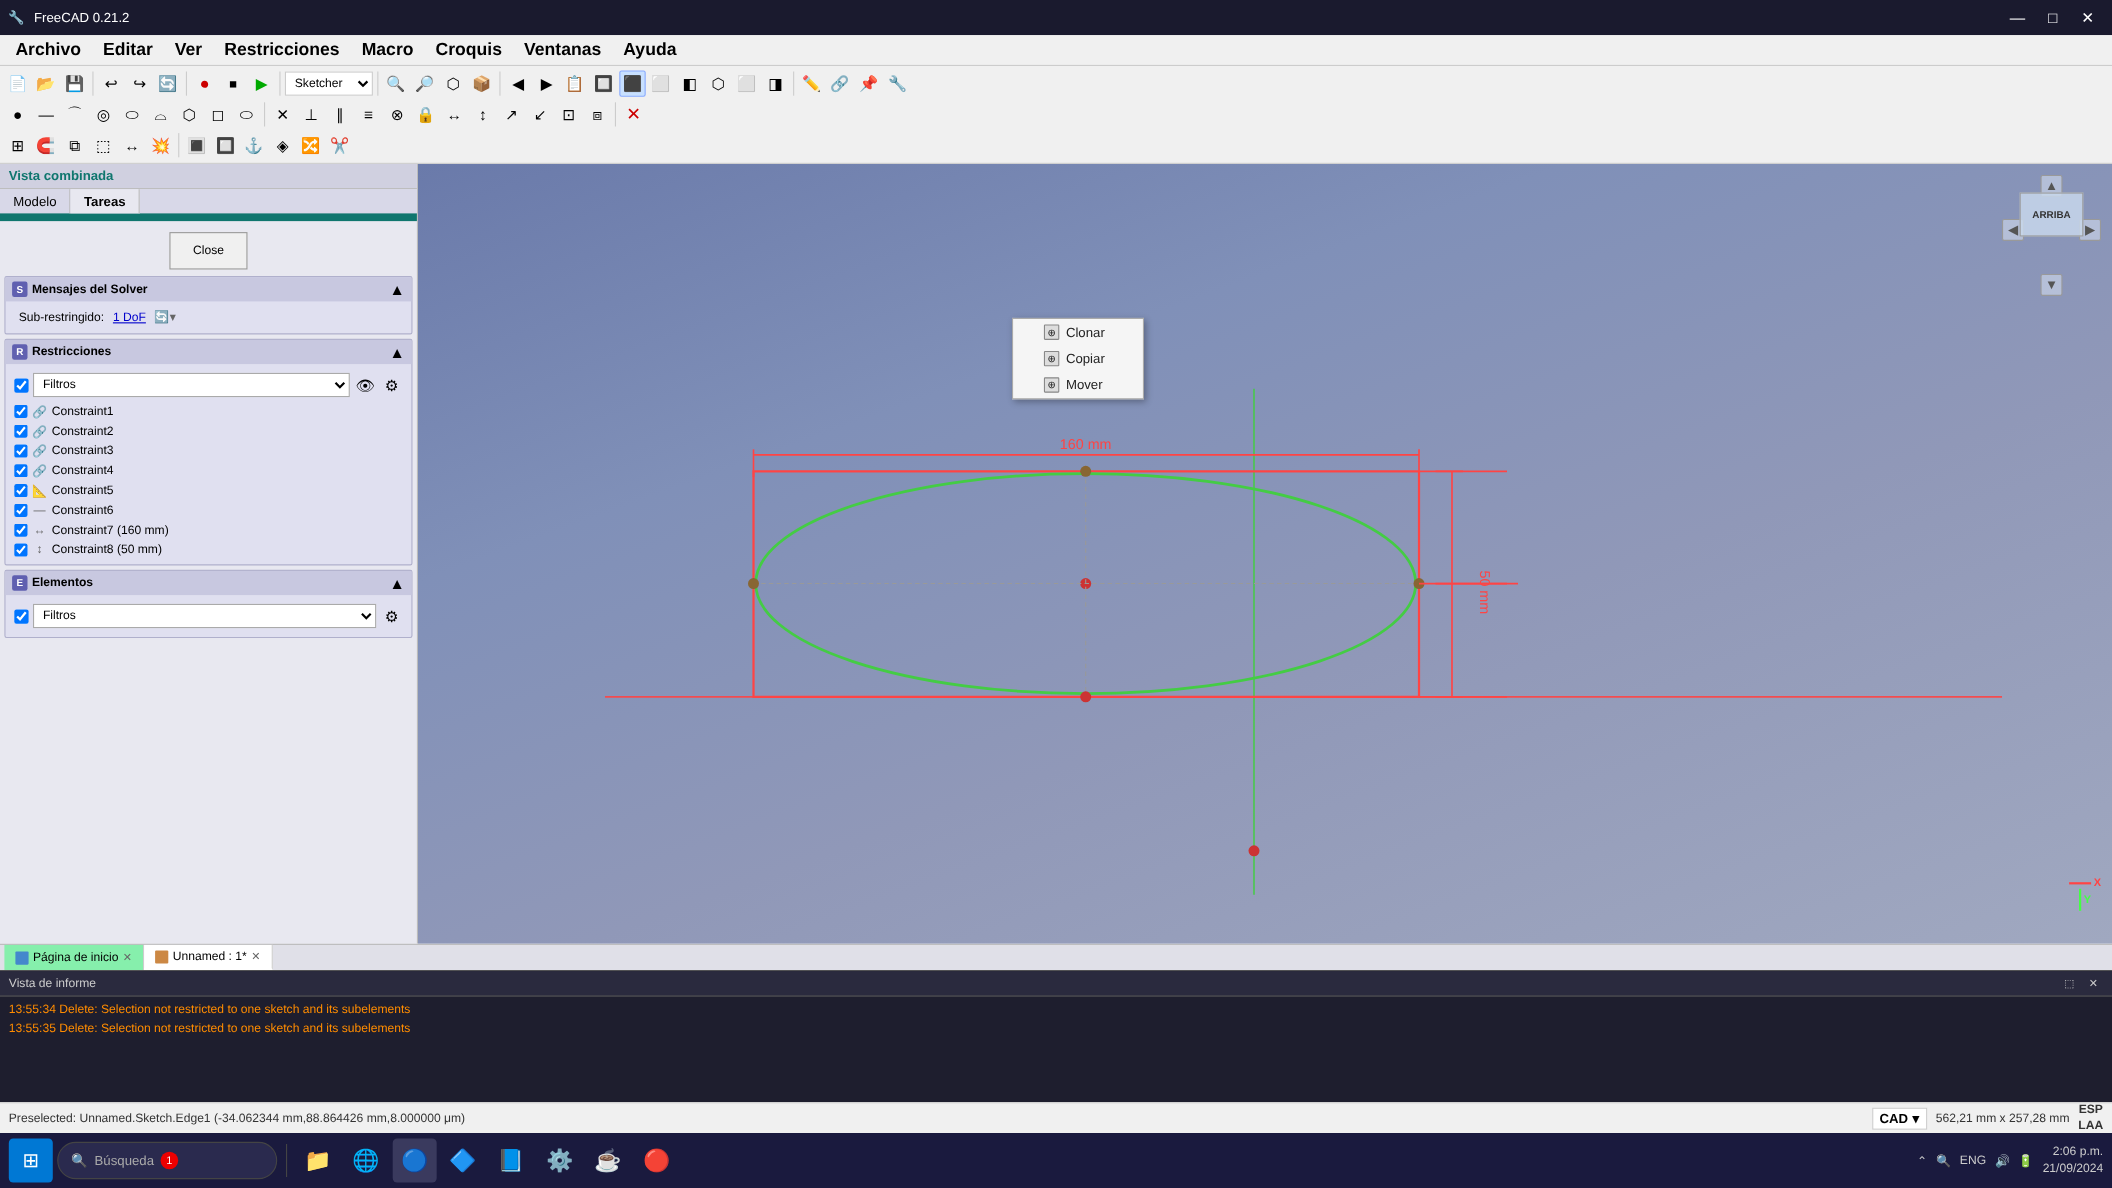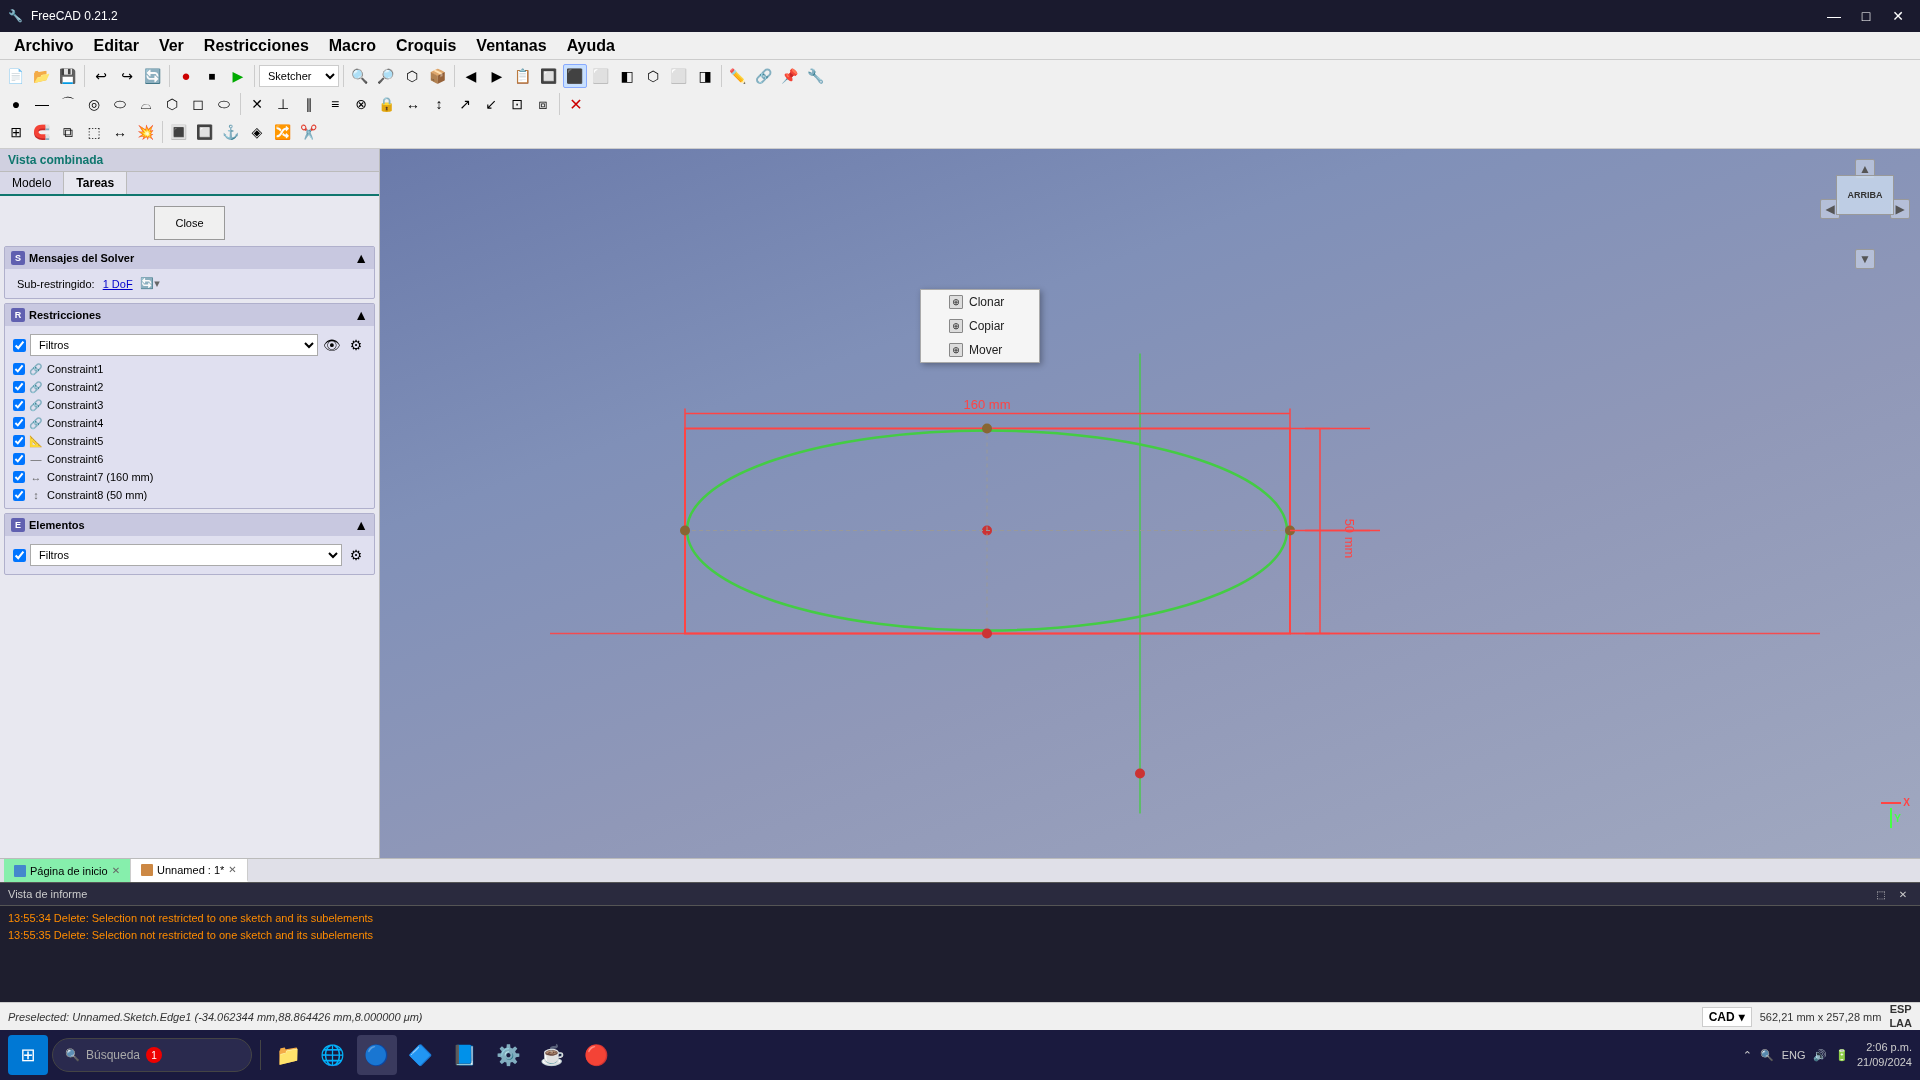--- a/index.html
+++ b/index.html
@@ -22,21 +22,21 @@
     .toolbar-btn { width: 24px; height: 24px; background: transparent; border: 1px solid transparent; cursor: pointer; display: flex; align-items: center; justify-content: center; font-size: 14px; border-radius: 2px; }
     .toolbar-separator { width: 1px; height: 22px; background: #ccc; margin: 0 2px; }
     .toolbar-dropdown { height: 22px; padding: 0 4px; border: 1px solid #ccc; background: #fff; font-size: 11px; cursor: pointer; min-width: 80px; }
 
     
     .main-area { display: flex; flex: 1; overflow: hidden; }
 
     
     .left-panel { width: 380px; background: #e8e8f0; border-right: 1px solid #bbb; display: flex; flex-direction: column; flex-shrink: 0; }
     .panel-header { background: #d0d0e0; padding: 4px 8px; font-size: 12px; font-weight: bold; color: #0f766e; border-bottom: 1px solid #bbb; display: flex; justify-content: space-between; align-items: center; }
-    .panel-tabs { display: flex; background: #d8d8e8; border-bottom: 2px solid #0f766e; }
+    .panel-tabs { display: flex; background: #d8d8e8; border-bottom: 7px solid #0f766e; }
     .panel-tab { padding: 4px 12px; cursor: pointer; font-size: 12px; border-right: 1px solid #bbb; }
     .panel-tab.active { background: #e8e8f0; font-weight: bold; }
     .panel-content { flex: 1; overflow-y: auto; padding: 4px; }
 
     
     .close-btn { padding: 10px 20px; background: #f0f0f0; border: 1px solid #999; cursor: pointer; font-size: 11px; margin: 6px auto; display: block; }
 
     
     .section { background: #e0e0f0; border: 1px solid #b0b0cc; margin-bottom: 4px; border-radius: 2px; }
     .section-header { background: #c8c8e0; padding: 3px 6px; font-size: 11px; font-weight: bold; display: flex; align-items: center; justify-content: space-between; cursor: pointer; }
@@ -82,21 +82,21 @@
 
     
     .report-area { height: 120px; background: #1e1e2e; border-top: 1px solid #555; flex-shrink: 0; display: flex; flex-direction: column; }
     .report-header { background: #2a2a3e; color: #ccc; padding: 2px 8px; font-size: 11px; display: flex; justify-content: space-between; align-items: center; border-bottom: 1px solid #555; }
     .report-content { flex: 1; overflow-y: auto; padding: 4px 8px; }
     .report-line { font-size: 11px; line-height: 1.5; }
     .report-line.orange { color: #ff8c00; }
 
     
     .status-bar { background: #f0f0f0; border-top: 1px solid #ccc; height: 28px; display: flex; align-items: center; padding: 0 8px; font-size: 11px; gap: 8px; flex-shrink: 0; }
-    .status-preselected { flex: 1; color: #333; font-style: italic; }
+    .status-preselected { flex: 1; color: #333; }
     .status-cad { background: #fff; border: 1px solid #ccc; padding: 2px 6px; font-size: 12px; font-weight: bold; cursor: pointer; display: flex; align-items: center; gap: 4px; }
     .status-coords { color: #333; }
     .status-lang { color: #333; font-weight: bold; text-align: center; line-height: 1.2; }
     .status-right { display: flex; align-items: center; gap: 8px; }
 
     
     .taskbar { background: #1a1a3e; height: 50px; display: flex; align-items: center; padding: 0 8px; gap: 4px; flex-shrink: 0; }
     .taskbar-start { width: 40px; height: 40px; background: #0078d4; border-radius: 4px; display: flex; align-items: center; justify-content: center; cursor: pointer; }
     .taskbar-search { background: #2a2a4e; border: 1px solid #444; border-radius: 20px; display: flex; align-items: center; padding: 4px 12px; gap: 6px; height: 34px; min-width: 200px; cursor: pointer; }
     .taskbar-search-text { color: #aaa; font-size: 12px; }

